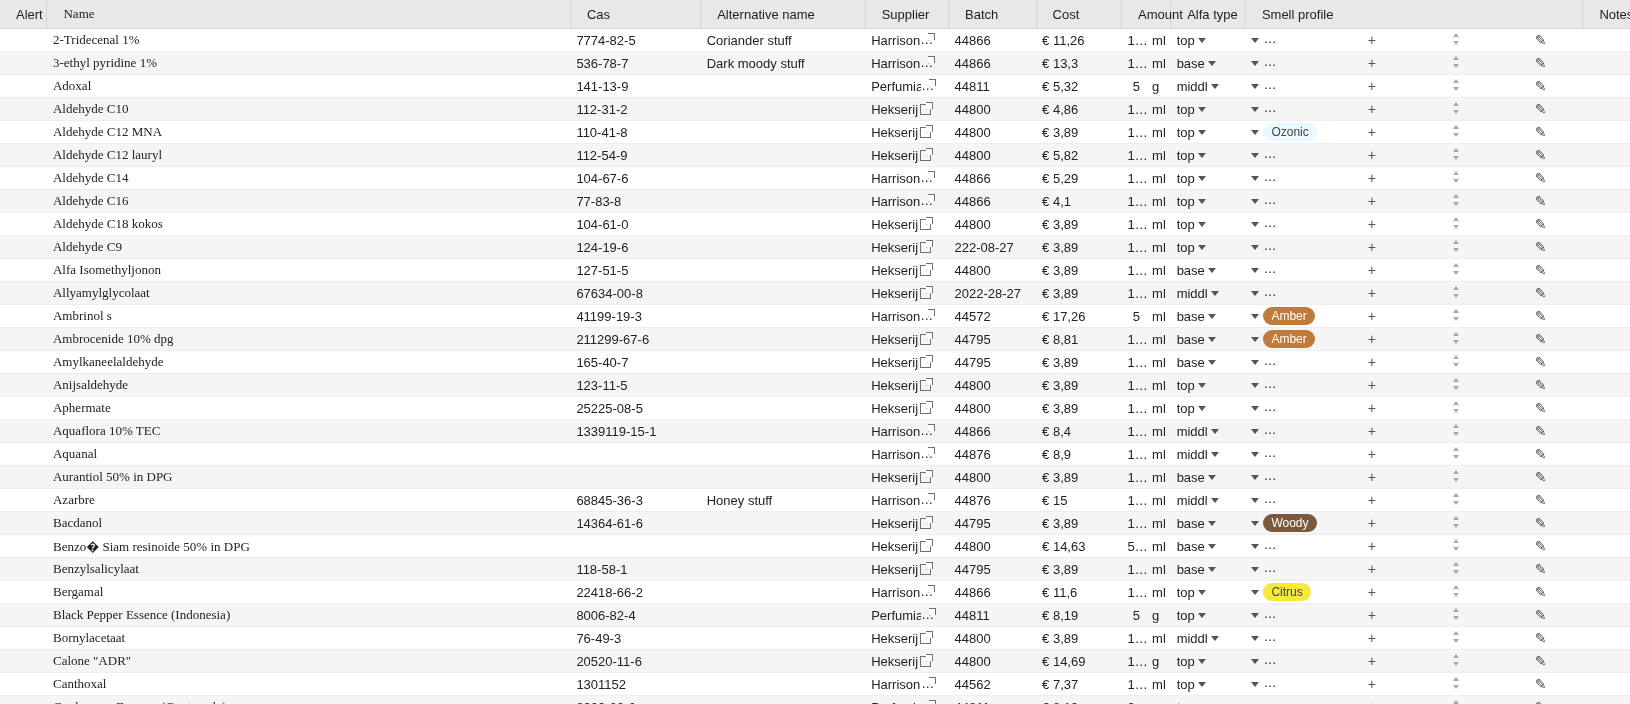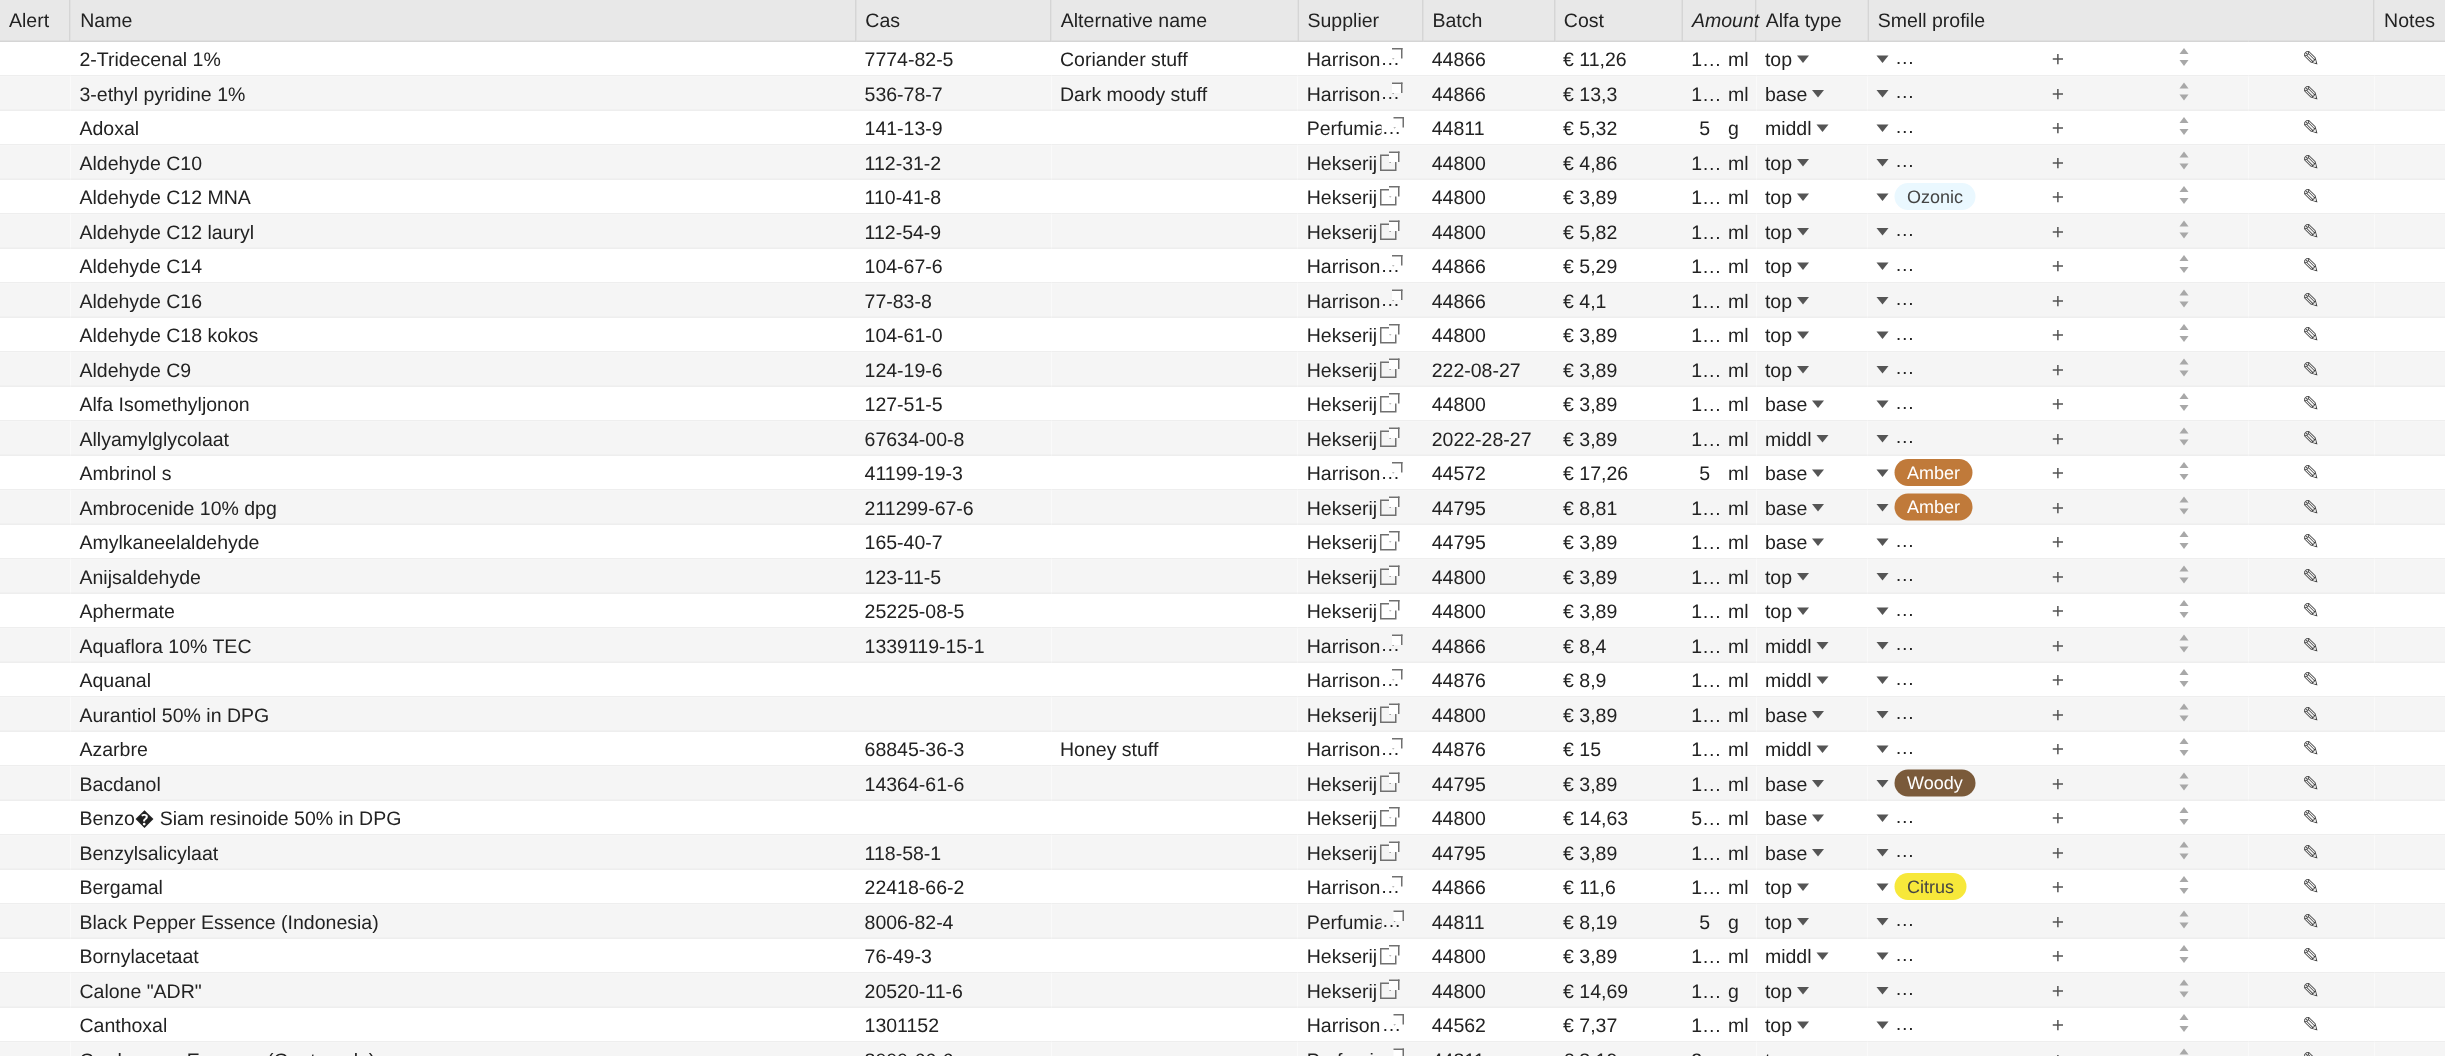--- a/index.html
+++ b/index.html
@@ -1,39 +1,39 @@
 <!DOCTYPE html>
 <html><head>
 <meta charset="utf-8">
 <style>
   * { box-sizing: border-box; }
   html, body { margin: 0; padding: 0; font-family: Arial, Helvetica, sans-serif; font-size: 13px; color: #222; background: #fff; }
   .table { width: 1630px; border-collapse: collapse; table-layout: fixed; }
   .table thead th {
     background: #e8e8e8;
     text-align: left;
-    padding: 6px 6px;
+    padding: 6px 16px;
     font-weight: 400;
     border-bottom: 1px solid #d5d5d5;
     border-right: 1px solid #d5d5d5;
     white-space: nowrap;
     margin-left: 32px;
   }
   .table thead th:last-child { border-right: none; }
   .table tbody tr:nth-child(even) { background: #f5f5f5; }
   .table tbody td {
     padding: 2px 6px;
     border-bottom: 1px solid #eee;
     white-space: nowrap;
     overflow: hidden;
     text-overflow: ellipsis;
     vertical-align: middle;
   }
   .col-alert  { width: 44px; }
-  .col-name   { width: 490px; }
+  .col-name   { width: 490px; font-family: Liberation Serif, serif; }
   .col-cas    { width: 122px; }
   .col-alt    { width: 154px; }
   .col-sup    { width: 78px; }
   .col-batch  { width: 82px; }
   .col-cost   { width: 80px; }
   .col-amt    { width: 46px; text-align: right;}
   .col-unit   { width: 48px; }
   .col-scent  { width: 70px; }
   .col-smell  { width: 316px; }
   .col-plus   { width: 22px; text-align: center; }
@@ -107,21 +107,21 @@
 <table class="table">
   <thead>
     <tr>
       <th class="col-alert">Alert</th>
       <th class="col-name">Name</th>
       <th class="col-cas">Cas</th>
       <th class="col-alt">Alternative name</th>
       <th class="col-sup">Supplier</th>
       <th class="col-batch">Batch</th>
       <th class="col-cost">Cost</th>
-      <th class="col-amt" colspan="2" style="text-align:center;font-style:italic;">Amount</th>
+      <th class="col-amt" colspan="2" style="text-align:center;">Amount</th>
       <th class="col-scent">Alfa type</th>
       <th class="col-smell" colspan="4">Smell profile</th>
       <th class="col-notes">Notes</th>
     </tr>
   </thead>
   <tbody id="tbody">
       <tr>
         <td class="col-alert"></td>
         <td class="col-name">2-Tridecenal 1%</td>
         <td class="col-cas">7774-82-5</td>

